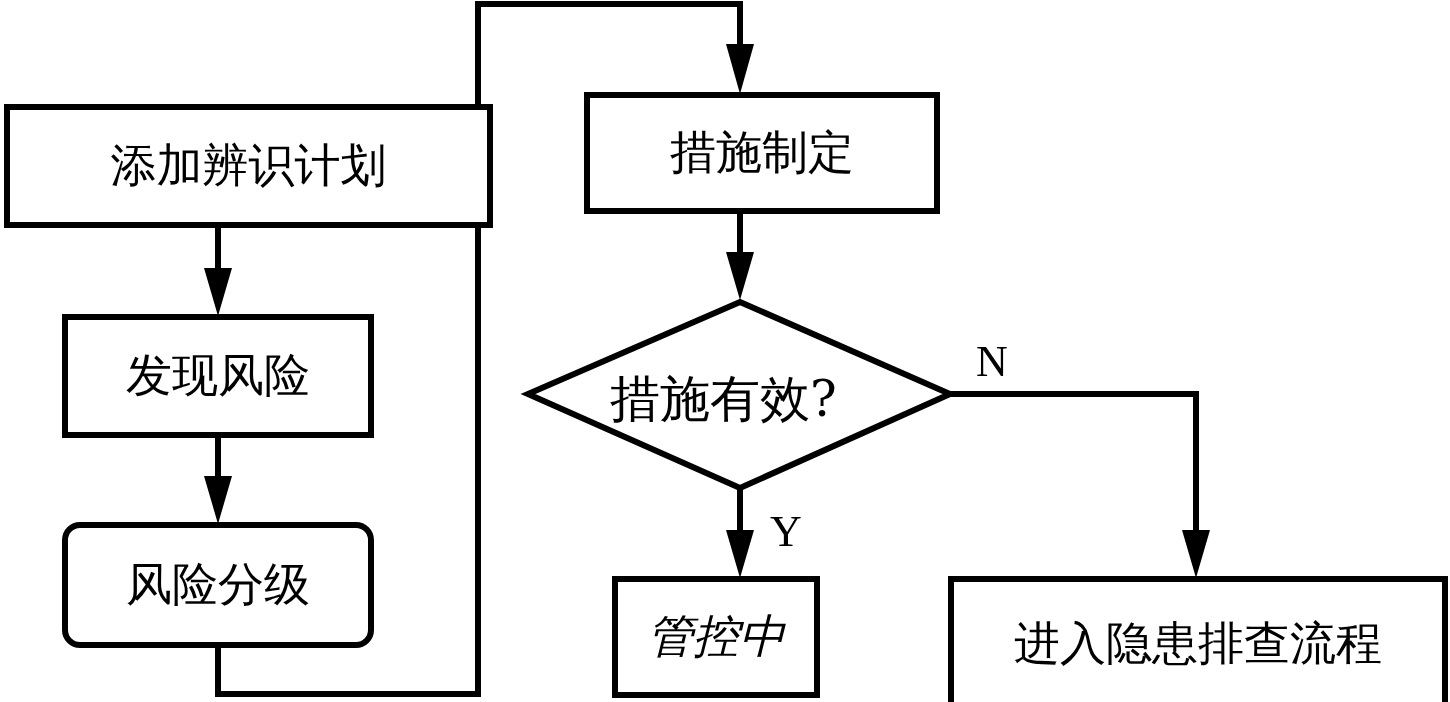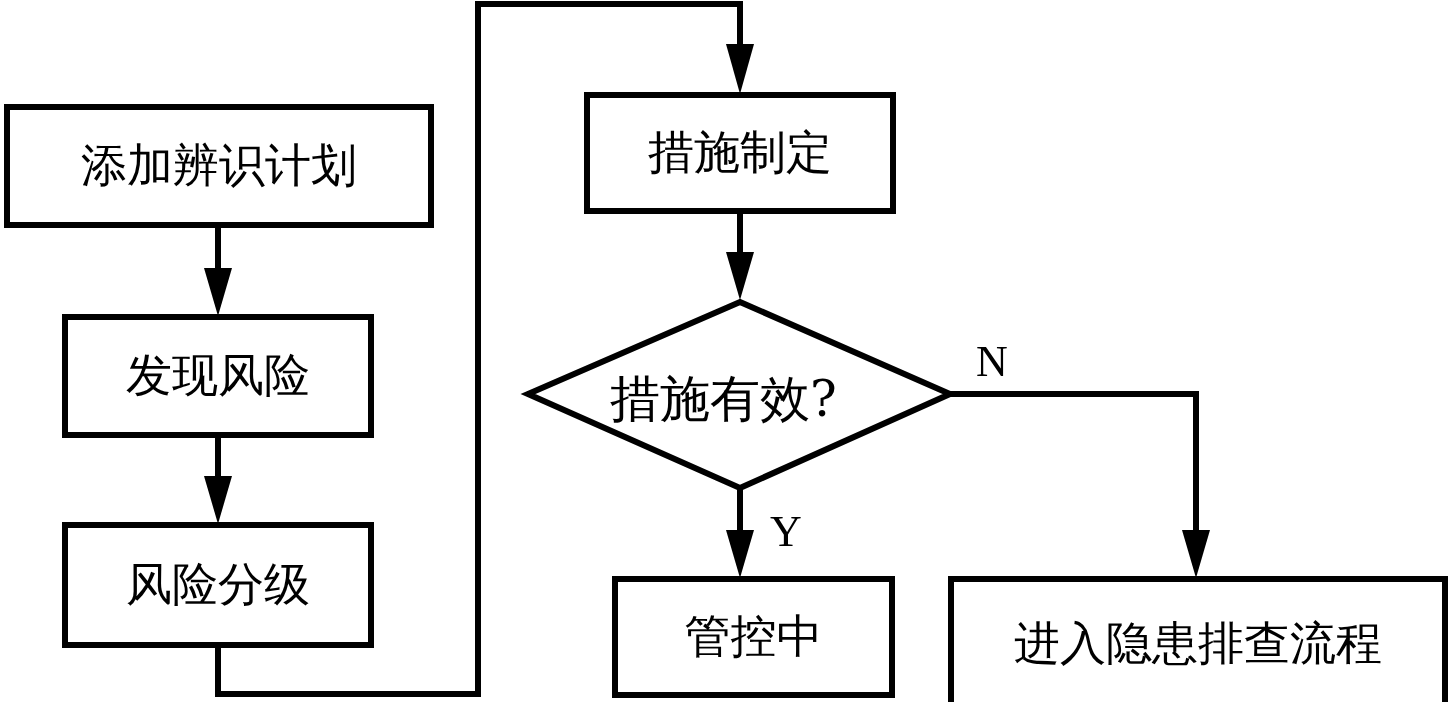--- a/index.html
+++ b/index.html
@@ -33,39 +33,39 @@
     <polygon points="204,268 232,268 218,316"></polygon>
     <polygon points="204,476 232,476 218,524"></polygon>
     <polygon points="726,44 754,44 740,94"></polygon>
     <polygon points="726,252 754,252 740,300"></polygon>
     <polygon points="726,530 754,530 740,578"></polygon>
     <polygon points="1182,530 1210,530 1196,578"></polygon>
   </g>
   <polygon points="740,302 950,394 740,488 528,394" fill="#fff" stroke="#000" stroke-width="6" stroke-linejoin="miter"></polygon>
 </svg>
 
-<div class="node" style="left:4px;top:104px;width:430px;height:124px;">
+<div class="node" style="left:4px;top:104px;width:489px;height:124px;">
   <span>添加辨识计划</span>
 </div>
 
 <div class="node" style="left:62px;top:314px;width:312px;height:124px;">
   <span>发现风险</span>
 </div>
 
-<div class="node" style="left:62px;top:522px;width:312px;height:126px;">
+<div class="node" style="left:62px;top:522px;width:312px;height:126px;border-radius:18px;">
   <span>风险分级</span>
 </div>
 
-<div class="node" style="left:584px;top:92px;width:312px;height:122px;">
+<div class="node" style="left:584px;top:92px;width:356px;height:122px;">
   <span>措施制定</span>
 </div>
 
 <div class="dtext" style="left:610px;top:366px;">措施有效?</div>
 
-<div class="node" style="left:612px;top:576px;width:283px;height:122px;">
+<div class="node" style="left:612px;top:576px;width:208px;height:122px;font-style:italic;">
   <span>管控中</span>
 </div>
 
 <div class="node" style="left:948px;top:576px;width:500px;height:136px;">
   <span>进入隐患排查流程</span>
 </div>
 
 <div class="lbl" style="left:976px;top:336px;">N</div>
 <div class="lbl" style="left:770px;top:506px;">Y</div>
 

